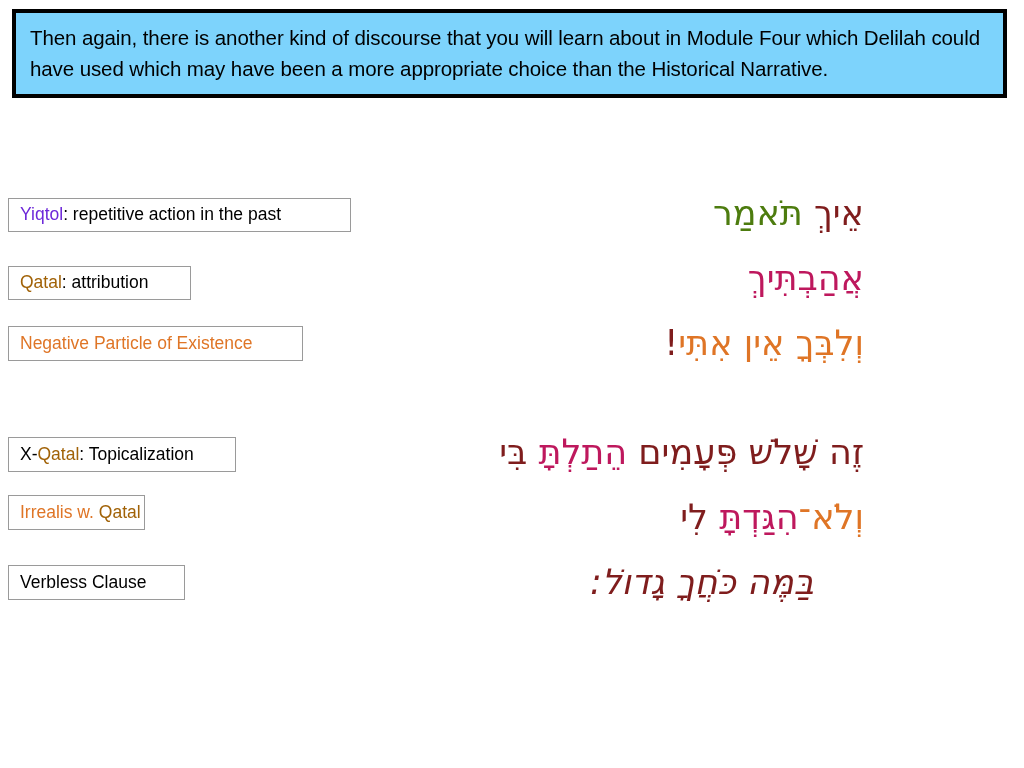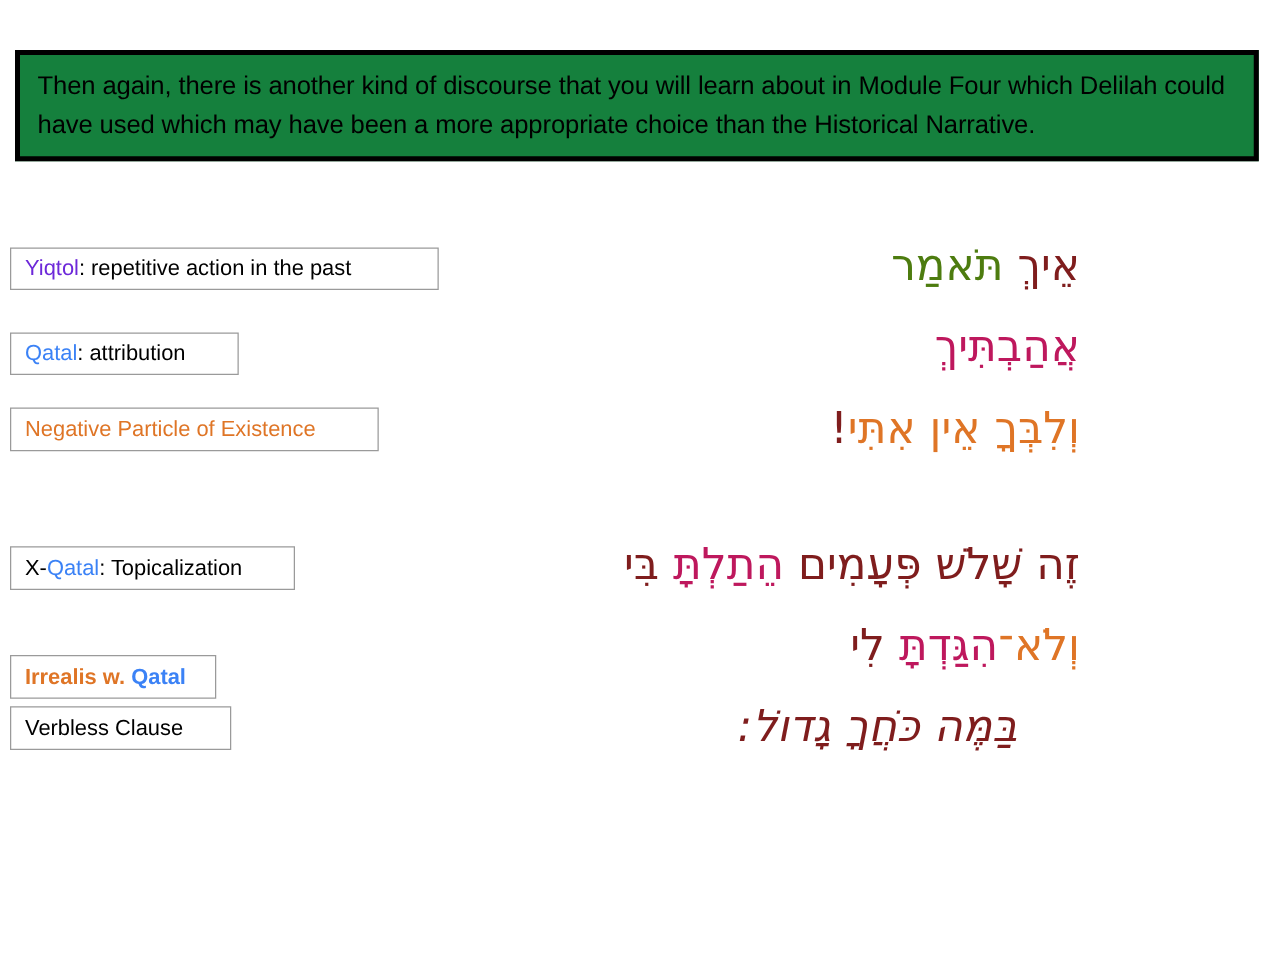--- a/index.html
+++ b/index.html
@@ -18,25 +18,25 @@
     position: relative;
     width: 1024px;
     height: 768px;
     background: #ffffff;
   }
 
   
   .callout {
     position: absolute;
     left: 12px;
-    top: 40px;
+    top: 9px;
     width: 995px;
     box-sizing: border-box;
     border: 4px solid #000000;
-    background: #15803d;
+    background: #7dd3fc;
     padding: 9px 14px 10px 14px;
   }
   .callout-text {
     font-family: "Liberation Sans", sans-serif;
     font-size: 20.5px;
     line-height: 31px;
     color: #000000;
     letter-spacing: -0.1px;
   }
 
@@ -51,28 +51,28 @@
     padding: 0 10px 0 11px;
     white-space: nowrap;
   }
   .label-text {
     font-family: "Liberation Sans", sans-serif;
     font-size: 17.5px;
     line-height: 1;
     color: #000000;
   }
   .label-text .blue { color: #6d28d9; }
-  .label-text .red { color: #3b82f6; }
+  .label-text .red { color: #a16207; }
   .label-text .orange { color: #DF7526; }
 
   .lb1 { left: 8px;  top: 198px; width: 343px; height: 34px; }
   .lb2 { left: 8px;  top: 266px; width: 183px; height: 34px; }
   .lb3 { left: 8px;  top: 326px; width: 295px; height: 35px; }
   .lb4 { left: 8px;  top: 437px; width: 228px; height: 35px; }
-  .lb5 { left: 8px;  top: 524px; width: 165px; height: 35px; font-weight: bold; }
+  .lb5 { left: 8px;  top: 495px; width: 137px; height: 35px; }
   .lb6 { left: 8px;  top: 565px; width: 177px; height: 35px; }
 
   
   .heb-line {
     position: absolute;
     direction: rtl;
     unicode-bidi: bidi-override;
     text-align: right;
     font-family: "DejaVu Sans", sans-serif;
     font-size: 35px;

